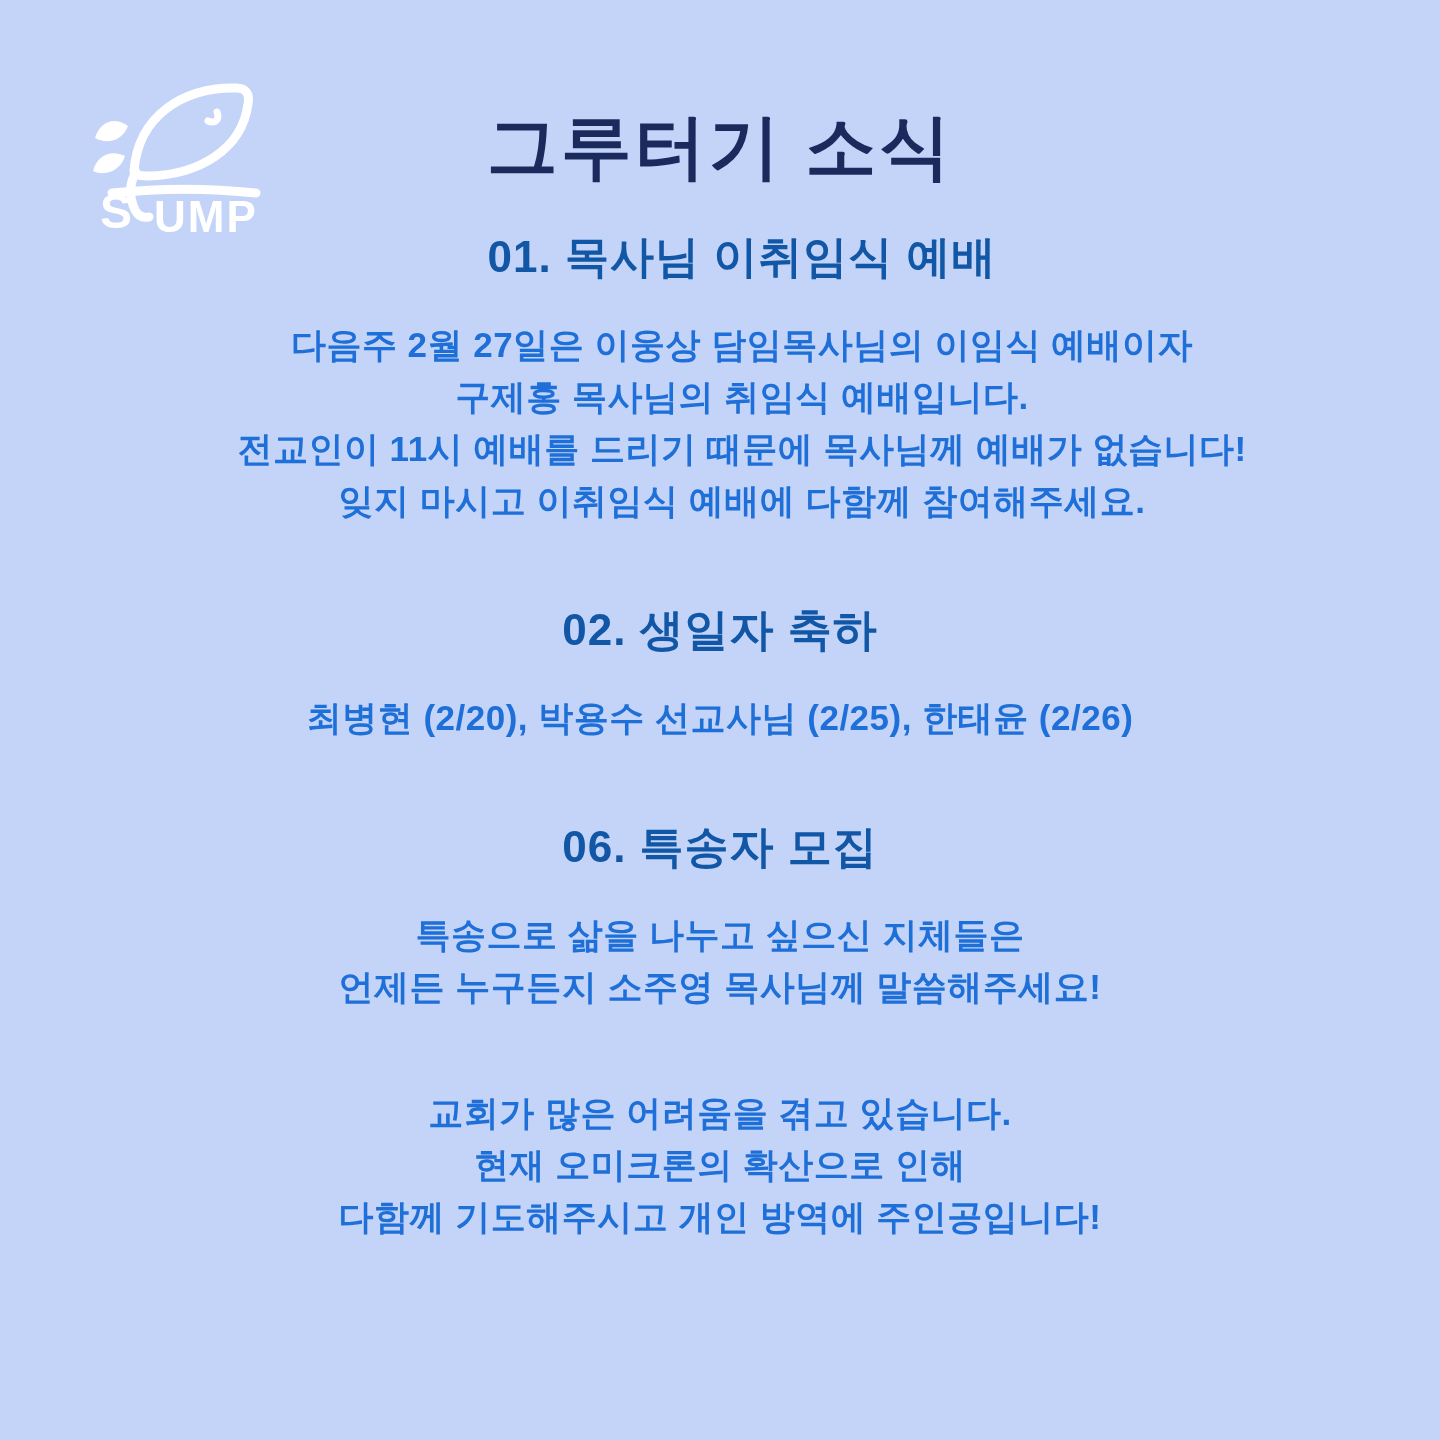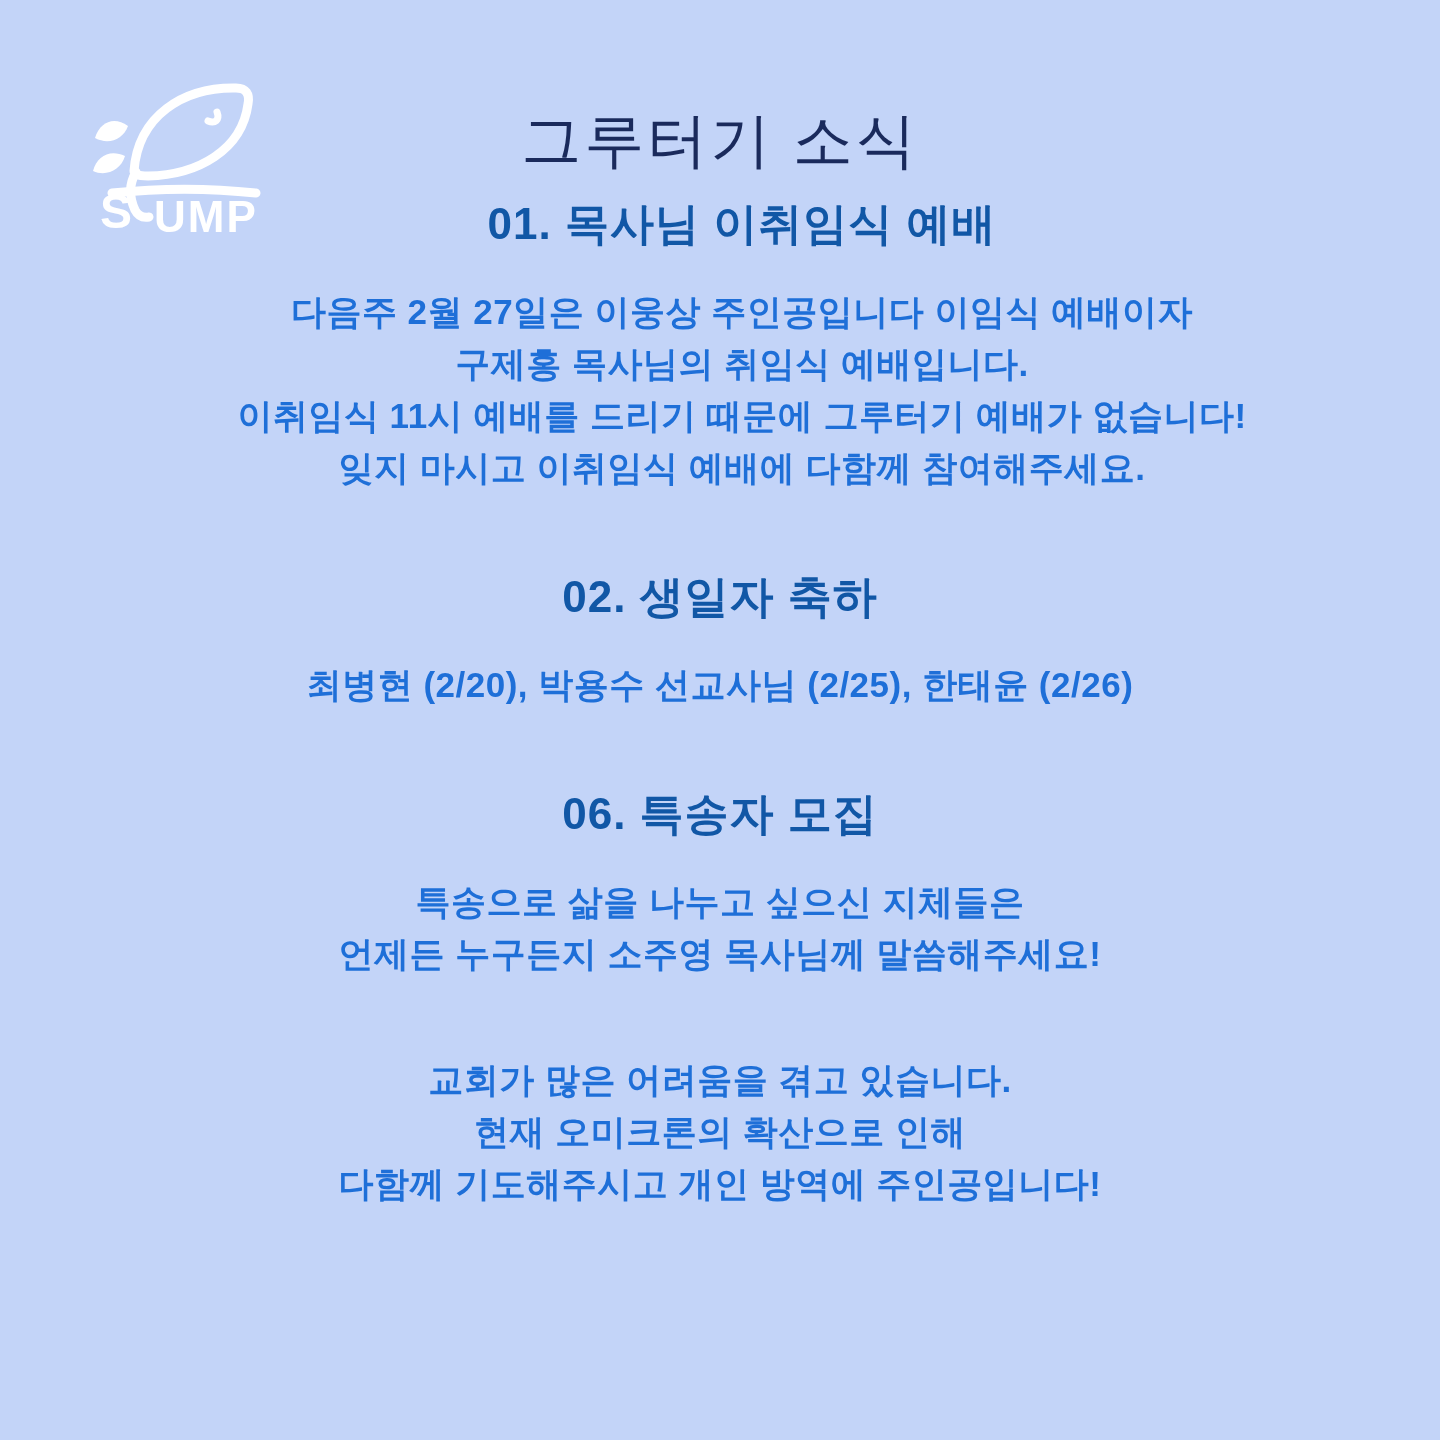--- a/index.html
+++ b/index.html
@@ -24,31 +24,31 @@
   .logo {
     position: absolute;
     left: 88px;
     top: 74px;
     width: 190px;
     height: 160px;
   }
   .page-title {
     padding-top: 106px;
     text-align: center;
-    font-size: 60px;
+    font-size: 71px;
     line-height: 1.15;
-    font-weight: 400;
+    font-weight: 700;
     letter-spacing: 3px;
     color: var(--title-color);
   }
   .sections {
     text-align: center;
   }
   .section { margin-top: 74px; }
-  .section.first { margin-top: 20px; padding-left: 44px; }
+  .section.first { margin-top: 40px; padding-left: 44px; }
   .section-heading {
     font-size: 44px;
     font-weight: 800;
     letter-spacing: 1px;
     color: var(--heading-color);
     margin-bottom: 32px;
   }
   .body-line {
     font-size: 35px;
     line-height: 52px;
@@ -81,23 +81,23 @@
     <text x="12" y="154" font-size="48" font-weight="bold" fill="#ffffff" font-family="Liberation Sans, DejaVu Sans, sans-serif">S</text>
     <text x="66" y="158" font-size="44" font-weight="bold" letter-spacing="2" fill="#ffffff" font-family="Liberation Sans, DejaVu Sans, sans-serif">UMP</text>
   </svg>
 
   <h1 class="page-title">그루터기 소식</h1>
 
   <div class="sections">
 
     <section class="section first">
       <h2 class="section-heading">01. 목사님 이취임식 예배</h2>
-      <p class="body-line">다음주 2월 27일은 이웅상 주인공입니다 이임식 예배이자</p>
+      <p class="body-line">다음주 2월 27일은 이웅상 담임목사님의 이임식 예배이자</p>
       <p class="body-line">구제홍 목사님의 취임식 예배입니다.</p>
-      <p class="body-line">이취임식 11시 예배를 드리기 때문에 그루터기 예배가 없습니다!</p>
+      <p class="body-line">전교인이 11시 예배를 드리기 때문에 목사님께 예배가 없습니다!</p>
       <p class="body-line">잊지 마시고 이취임식 예배에 다함께 참여해주세요.</p>
     </section>
 
     <section class="section">
       <h2 class="section-heading">02. 생일자 축하</h2>
       <p class="body-line spaced-top">최병현 (2/20), 박용수 선교사님 (2/25), 한태윤 (2/26)</p>
     </section>
 
     <section class="section">
       <h2 class="section-heading">06. 특송자 모집</h2>

